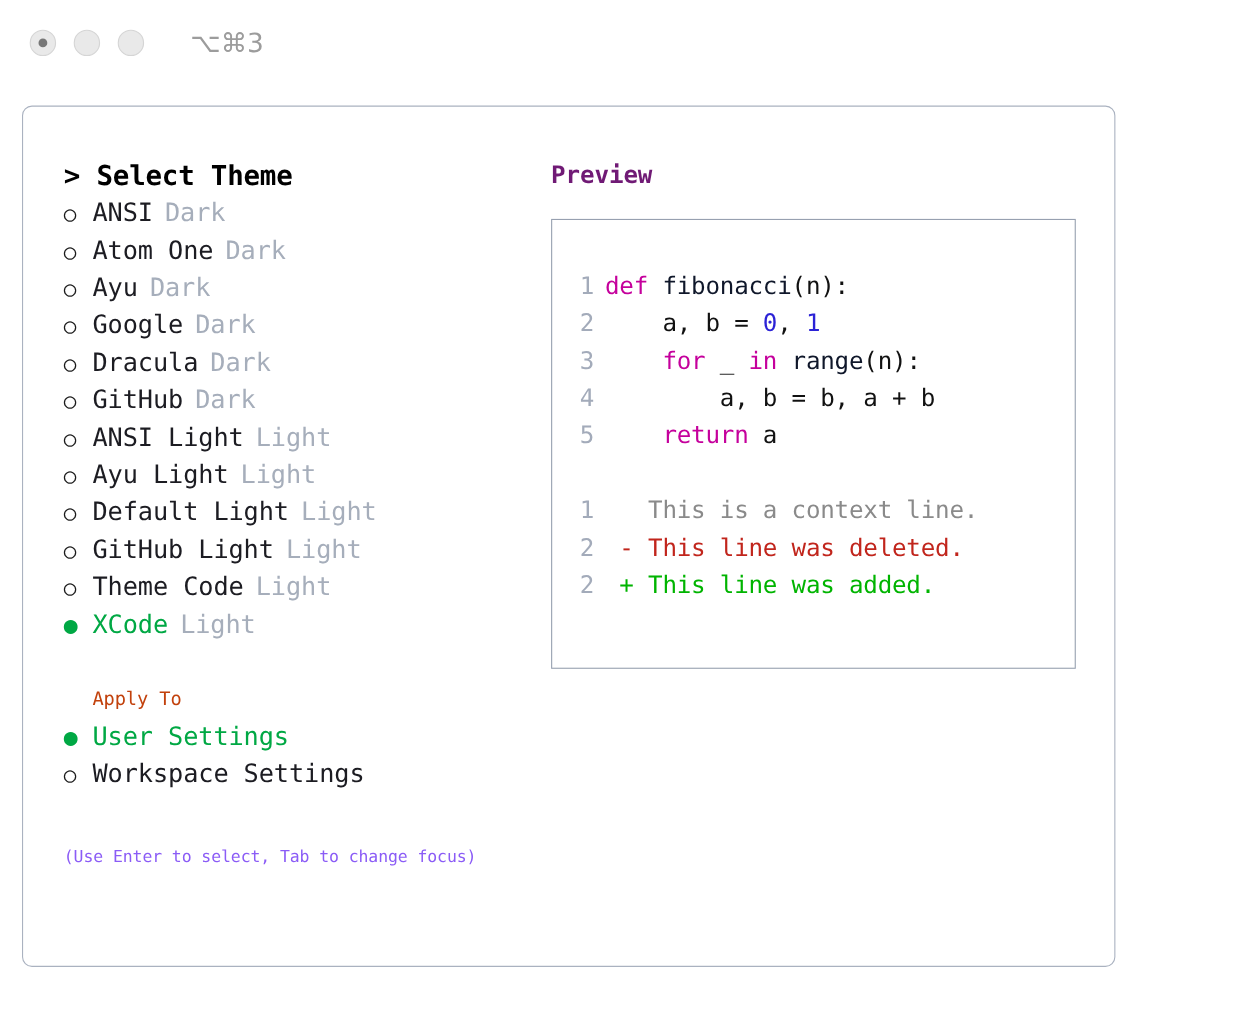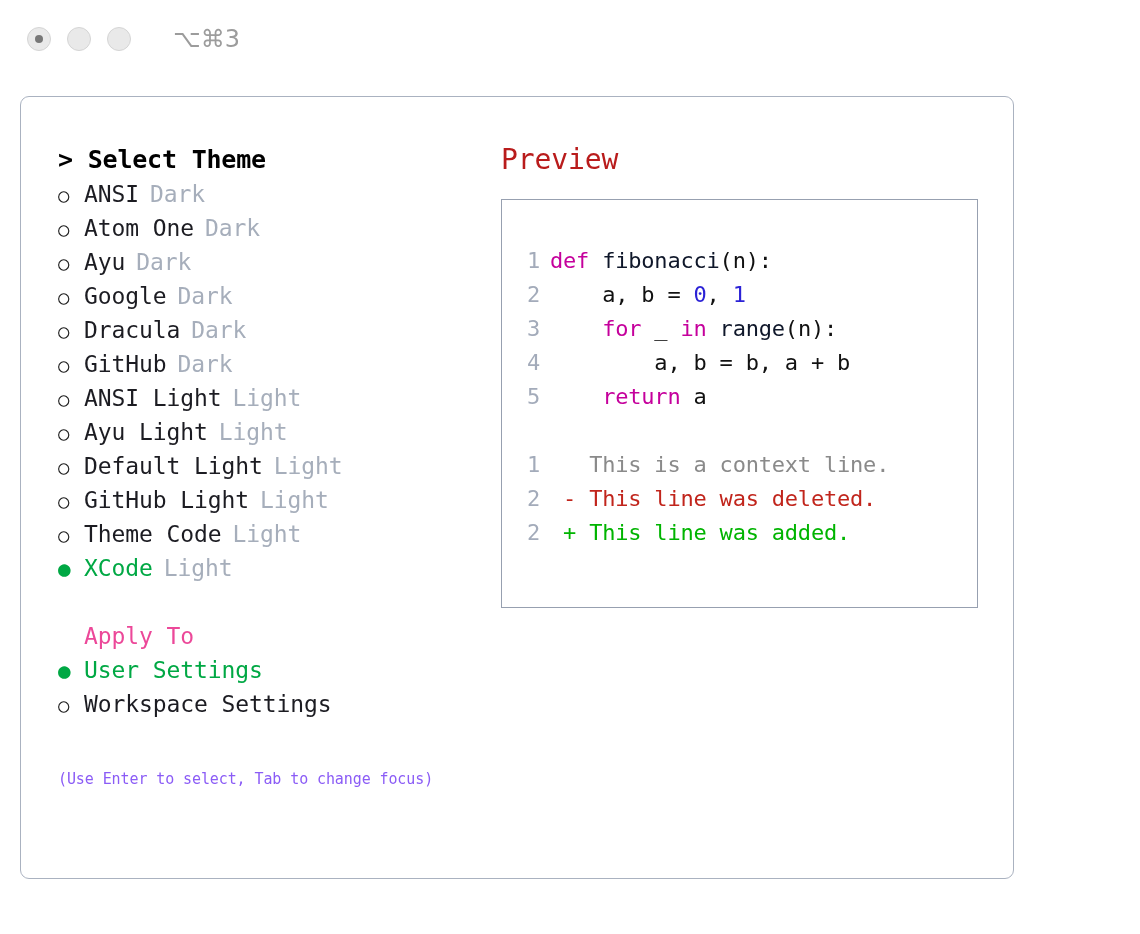--- a/index.html
+++ b/index.html
@@ -114,22 +114,22 @@
   }
   .opt-name { color: #1c1c22; }
   .opt-name.sel { color: #00a844; }
   .opt-kind {
     color: #a6aebb;
     margin-left: 11px;
   }
 
   #applyto-block { margin-top: 34px; }
   #applyto-header {
-    font-size: 23px;
-    color: #ec4899;
+    font-size: 17px;
+    color: #c2410c;
     line-height: 34px;
     padding-left: 26px;
     white-space: pre;
     letter-spacing: -0.1px;
   }
 
   #hint-text {
     margin-top: 34px;
     font-size: 15px;
     color: #8b5cf6;
@@ -140,25 +140,26 @@
   }
 
   
   #preview-column {
     position: absolute;
     left: 480px;
     top: 46px;
     width: 500px;
   }
   #preview-title {
-    font-size: 28px;
-    color: #b91c1c;
-    line-height: 34px;
-    white-space: pre;
-    letter-spacing: -0.1px;
+    font-size: 22px;
+    color: #701a75;
+    line-height: 34px;
+    white-space: pre;
+    letter-spacing: -0.1px;
+    font-weight: bold;
   }
   #preview-box {
     margin-top: 22px;
     width: 477px;
     height: 409px;
     border: 1.6px solid #97a0b0;
     box-sizing: border-box;
     background: #ffffff;
     padding: 44px 0 0 12px;
   }

